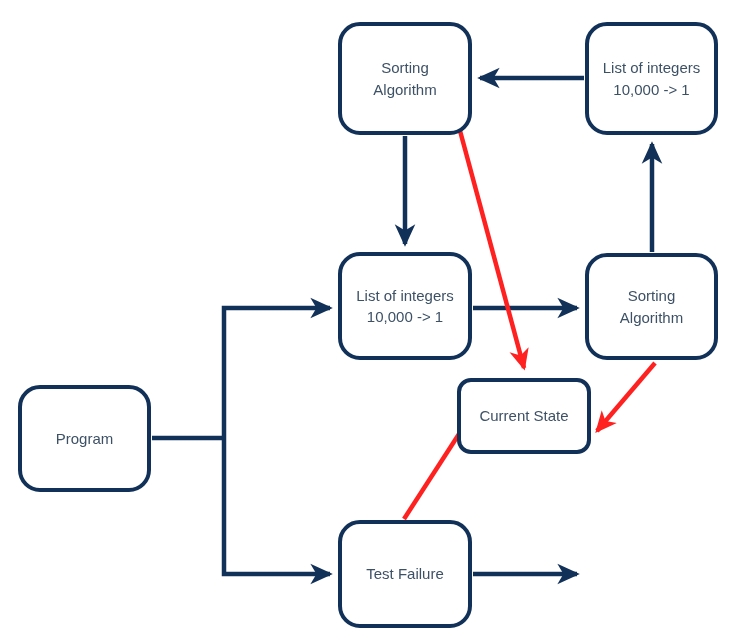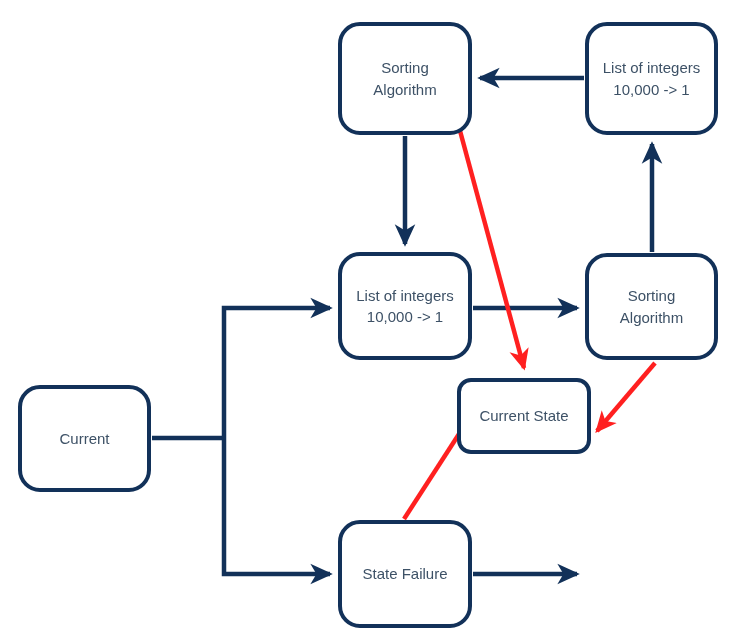--- a/index.html
+++ b/index.html
@@ -98,25 +98,25 @@
     <span class="node-label">List of integers
 10,000 -&gt; 1</span>
   </div>
 
   <div class="node" style="left:585px; top:253px; width:133px; height:107px;">
     <span class="node-label">Sorting
 Algorithm</span>
   </div>
 
   <div class="node" style="left:18px; top:385px; width:133px; height:107px;">
-    <span class="node-label">Current</span>
+    <span class="node-label">Program</span>
   </div>
 
   <div class="node" style="left:457px; top:378px; width:134px; height:76px;border-radius:14px;">
     <span class="node-label">Current State</span>
   </div>
 
   <div class="node" style="left:338px; top:520px; width:134px; height:108px;">
-    <span class="node-label">State Failure</span>
+    <span class="node-label">Test Failure</span>
   </div>
 
 
 </div>
 
 </body></html>

